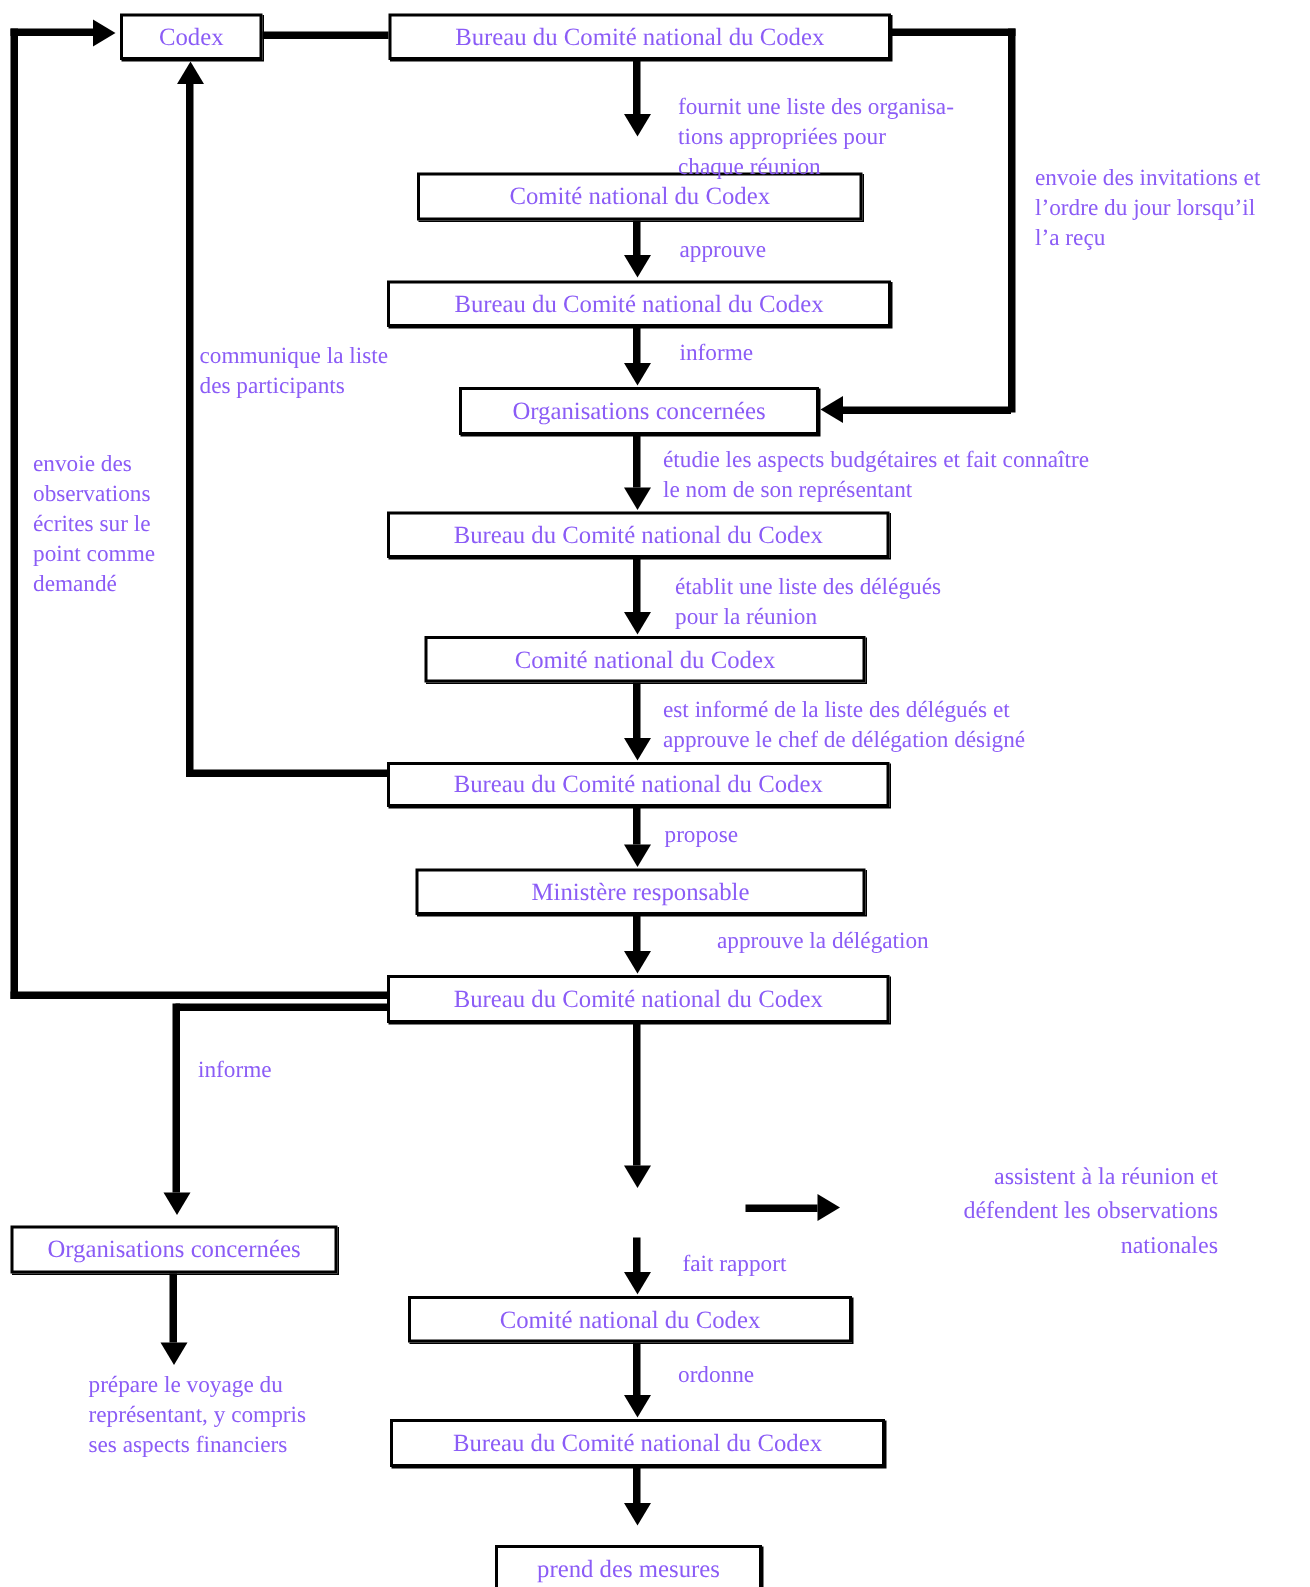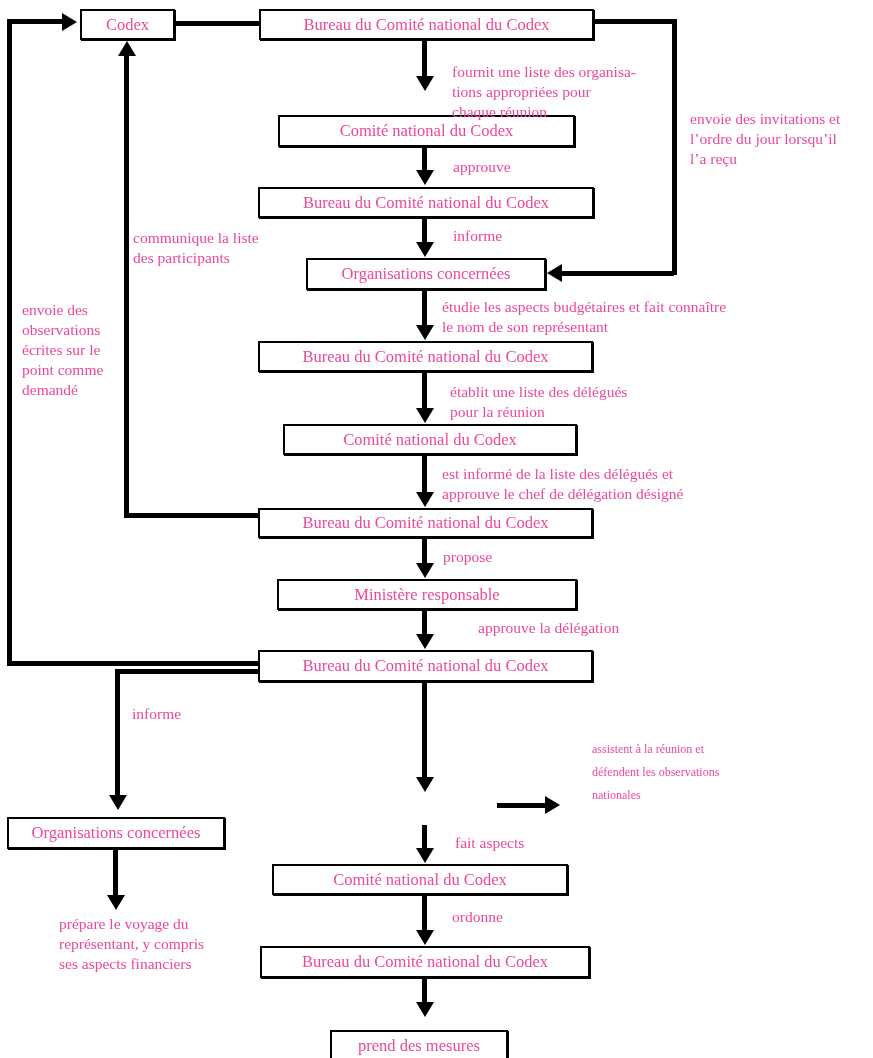--- a/index.html
+++ b/index.html
@@ -1,18 +1,18 @@
 <!DOCTYPE html>
 <html><head>
 <meta charset="utf-8">
 <style>
   html,body{margin:0;padding:0;background:#ffffff;}
   .canvas{
     position:relative;width:873px;height:1058px;background:#ffffff;
-    font-family:"Liberation Serif","DejaVu Serif",serif;color:#ec4899;
+    font-family:"Liberation Serif","DejaVu Serif",serif;color:#8b5cf6;
     overflow:hidden;
   }
   .node{
     position:absolute;background:#fff;border:2px solid #000;
     display:flex;align-items:center;justify-content:center;
     font-size:16.5px;text-align:center;box-sizing:border-box;
     box-shadow:1px 1px 0 #000;
   }
   .ann{
     position:absolute;white-space:pre-line;font-size:15.5px;line-height:20px;
@@ -69,24 +69,24 @@
 écrites sur le
 point comme
 demandé</div>
   <div class="ann" style="left:450px;top:382px;width:230px;">établit une liste des délégués
 pour la réunion</div>
   <div class="ann" style="left:442px;top:464px;width:310px;">est informé de la liste des délégués et
 approuve le chef de délégation désigné</div>
   <div class="ann" style="left:443px;top:547px;">propose</div>
   <div class="ann" style="left:478px;top:618px;">approuve la délégation</div>
   <div class="ann" style="left:132px;top:704px;">informe</div>
-  <div class="ann" style="left:592px;top:738px;width:220px;line-height:23px;font-size:12px;">assistent à la réunion et
+  <div class="ann" style="left:592px;top:773px;width:220px;line-height:23px;font-size:16px;text-align:right;">assistent à la réunion et
 défendent les observations
 nationales</div>
-  <div class="ann" style="left:455px;top:833px;">fait aspects</div>
+  <div class="ann" style="left:455px;top:833px;">fait rapport</div>
   <div class="ann" style="left:35px;top:914px;width:190px;margin-left:24px;">prépare le voyage du
 représentant, y compris
 ses aspects financiers</div>
   <div class="ann" style="left:452px;top:907px;">ordonne</div>
 
   <div class="shaft-v" style="left:422px;top:40px;height:36px;"></div>
   <div class="head-down" style="left:416px;top:76px;"></div>
 
   <div class="shaft-v" style="left:422px;top:147px;height:23px;"></div>
   <div class="head-down" style="left:416px;top:170px;"></div>

